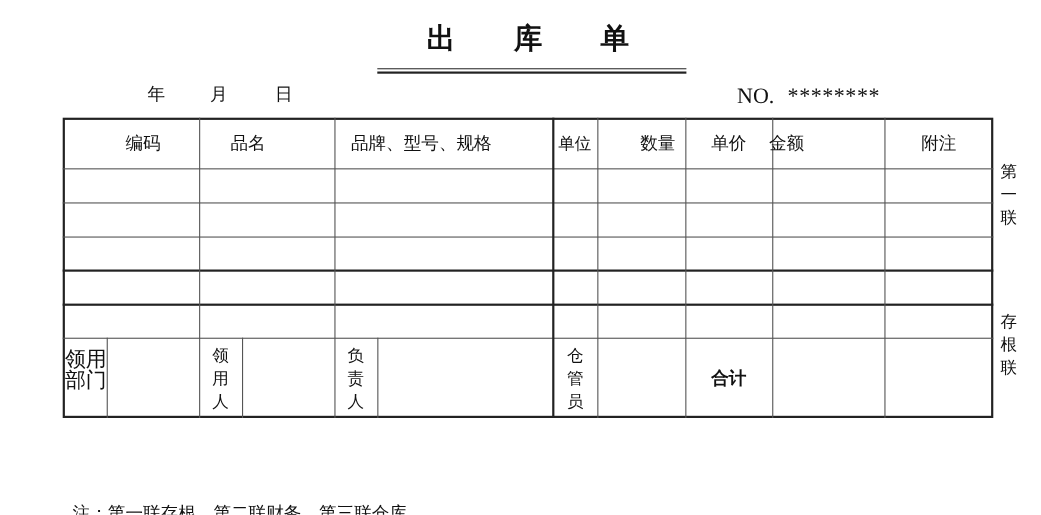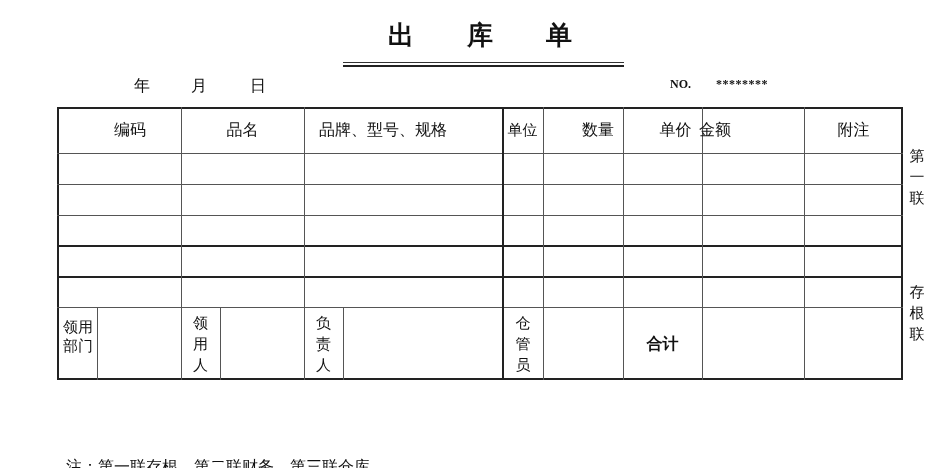--- a/index.html
+++ b/index.html
@@ -4,21 +4,21 @@
 <style>
   html, body { margin:0; padding:0; background:#ffffff; }
   body { width:946px; height:468px; position:relative; overflow:hidden;
          font-family:"DejaVu Sans", "Liberation Sans", sans-serif; color:#111; }
   .abs { position:absolute; }
   .title { left:330px; top:18px; width:300px; height:40px; font-family:"DejaVu Serif","Liberation Serif",serif;
            font-size:26px; font-weight:bold; display:flex; justify-content:space-between; padding:0 58px; box-sizing:border-box; }
   .title-line1 { left:343px; top:62px; width:281px; height:1px; background:#333; }
   .title-line2 { left:343px; top:65px; width:281px; height:2px; background:#222; }
   .date { top:76px; font-size:16px; }
-  .no { top:77px; font-family:"Liberation Serif","DejaVu Serif",serif; font-size:12px;font-weight:bold; }
+  .no { top:77px; font-family:"Liberation Serif","DejaVu Serif",serif; font-size:20px; }
   .table { left:57px; top:107px; width:846px; height:273px; border:2px solid #222; box-sizing:border-box; }
   .hline { position:absolute; height:1px; background:#555; }
   .hline.thick { height:2px; background:#222; }
   .vline { position:absolute; width:1px; background:#555; }
   .vline.thick { width:2px; background:#222; }
   .hcell { position:absolute; top:107px; height:46px; display:flex; align-items:center; justify-content:center; font-size:16px; }
   .vtext { position:absolute; display:flex; flex-direction:column; align-items:center; justify-content:center; font-size:15px; line-height:21px; }
   .side { position:absolute; font-size:15px; line-height:21px; width:20px; text-align:center; }
   .note { left:66px; top:409px; font-size:16px;margin-top:48px; }
   .cell { position:absolute; }
@@ -56,35 +56,35 @@
 <div class="vline" style="left:543px; top:107px; height:273px"></div>
 <div class="vline" style="left:623px; top:107px; height:273px"></div>
 <div class="vline" style="left:702px; top:107px; height:273px"></div>
 <div class="vline" style="left:804px; top:107px; height:273px"></div>
 
 <div class="vline" style="left:97px; top:307px; height:73px"></div>
 <div class="vline" style="left:220px; top:307px; height:73px"></div>
 <div class="vline" style="left:343px; top:307px; height:73px"></div>
 
 <div class="hcell" style="left:68px; width:124px">编码</div>
-<div class="hcell" style="left:181px; width:123px">品名</div>
+<div class="hcell" style="left:164px; width:123px">品名</div>
 <div class="hcell" style="left:304px; width:158px">品牌、型号、规格</div>
 <div class="hcell" style="left:502px; width:41px; font-size:15px">单位</div>
 <div class="hcell" style="left:558px; width:80px">数量</div>
-<div class="hcell" style="left:636px; width:79px">单价</div>
+<div class="hcell" style="left:623px; width:79px">单价</div>
 <div class="hcell" style="left:664px; width:102px">金额</div>
 <div class="hcell" style="left:804px; width:99px">附注</div>
 
 <div class="cell" style="left:57px; top:154px; width:846px; height:30px"></div>
 <div class="cell" style="left:57px; top:185px; width:846px; height:30px"></div>
 <div class="cell" style="left:57px; top:216px; width:846px; height:29px"></div>
 <div class="cell" style="left:57px; top:247px; width:846px; height:29px"></div>
 <div class="cell" style="left:57px; top:278px; width:846px; height:29px"></div>
 
-<div class="vtext" style="left:59px; top:318px; width:38px; font-size:15px; line-height:19px; align-items:center">
+<div class="vtext" style="left:59px; top:318px; width:38px; font-size:19px; line-height:19px; align-items:flex-end">
   <span>领用</span>
   <span>部门</span>
 </div>
 <div class="cell" style="left:98px; top:308px; width:83px; height:72px"></div>
 
 <div class="vtext" style="left:181px; top:310px; width:39px; height:68px">
   <span>领</span>
   <span>用</span>
   <span>人</span>
 </div>

